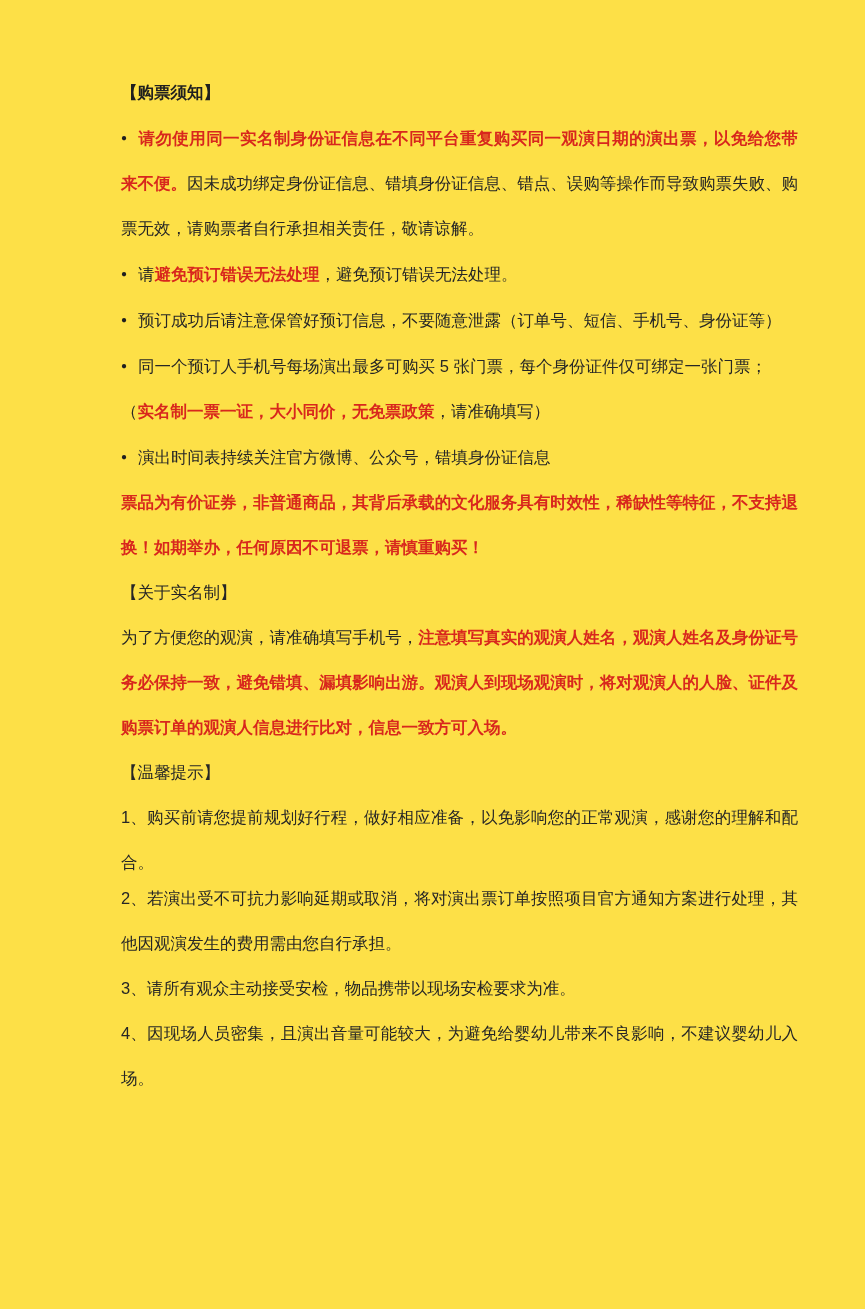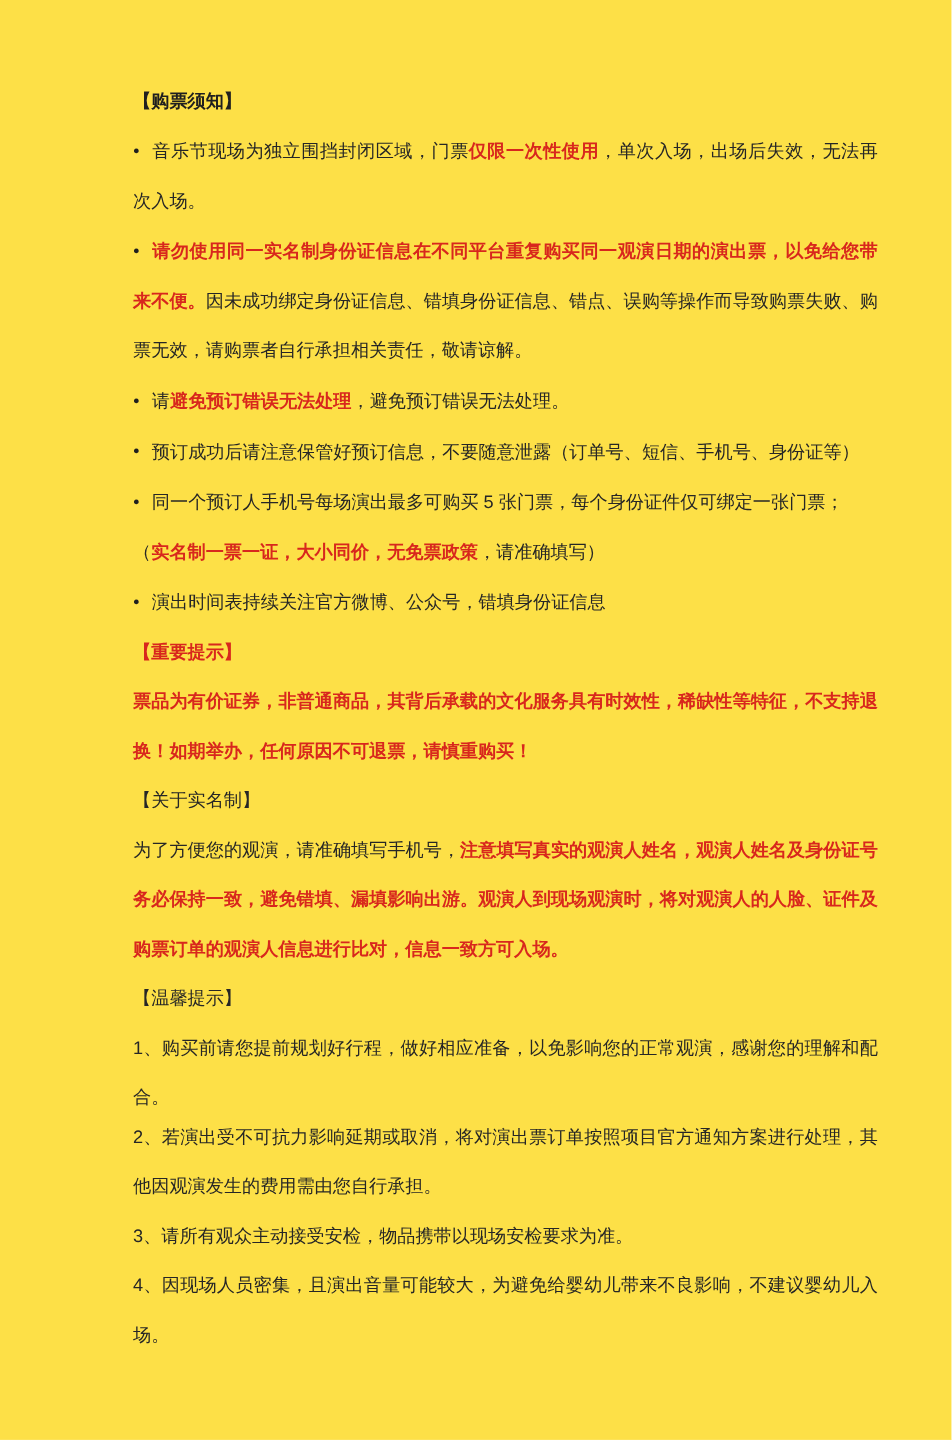--- a/index.html
+++ b/index.html
@@ -51,28 +51,26 @@
     margin-right: 11px;
     vertical-align: 3px;
   }
 </style>
 </head>
 <body>
 
 <div class="page">
   <div class="doc">
       <p><span class="seg-title">【购票须知】</span></p>
-      <p><span class="bullet">●</span><span class="seg-b">音乐节现场为独立围挡封闭区域，门票</span><span class="seg-r">仅限一次性使用</span><span class="seg-b">，单次入场，出场后失效，无法再次入场。</span></p>
       <p><span class="bullet">●</span><span class="seg-r">请勿使用同一实名制身份证信息在不同平台重复购买同一观演日期的演出票，以免给您带来不便。</span><span class="seg-b">因未成功绑定身份证信息、错填身份证信息、错点、误购等操作而导致购票失败、购票无效，请购票者自行承担相关责任，敬请谅解。</span></p>
       <p><span class="bullet">●</span><span class="seg-b">请</span><span class="seg-r">避免预订错误无法处理</span><span class="seg-b">，避免预订错误无法处理。</span></p>
       <p><span class="bullet">●</span><span class="seg-b">预订成功后请注意保管好预订信息，不要随意泄露（订单号、短信、手机号、身份证等）</span></p>
       <p><span class="bullet">●</span><span class="seg-b">同一个预订人手机号每场演出最多可购买 5 张门票，每个身份证件仅可绑定一张门票；</span></p>
       <p><span class="seg-b">（</span><span class="seg-r">实名制一票一证，大小同价，无免票政策</span><span class="seg-b">，请准确填写）</span></p>
       <p><span class="bullet">●</span><span class="seg-b">演出时间表持续关注官方微博、公众号，错填身份证信息</span></p>
-      <p><span class="seg-r">【重要提示】</span></p>
       <p><span class="seg-r">票品为有价证券，非普通商品，其背后承载的文化服务具有时效性，稀缺性等特征，不支持退换！如期举办，任何原因不可退票，请慎重购买！</span></p>
       <p><span class="seg-b">【关于实名制】</span></p>
       <p><span class="seg-b">为了方便您的观演，请准确填写手机号，</span><span class="seg-r">注意填写真实的观演人姓名，观演人姓名及身份证号务必保持一致，避免错填、漏填影响出游。观演人到现场观演时，将对观演人的人脸、证件及购票订单的观演人信息进行比对，信息一致方可入场。</span></p>
       <p><span class="seg-b">【温馨提示】</span></p>
       <p><span class="seg-b">1、购买前请您提前规划好行程，做好相应准备，以免影响您的正常观演，感谢您的理解和配合。</span></p>
       <p class="compact"><span class="seg-b">2、若演出受不可抗力影响延期或取消，将对演出票订单按照项目官方通知方案进行处理，其他因观演发生的费用需由您自行承担。</span></p>
       <p><span class="seg-b">3、请所有观众主动接受安检，物品携带以现场安检要求为准。</span></p>
       <p><span class="seg-b">4、因现场人员密集，且演出音量可能较大，为避免给婴幼儿带来不良影响，不建议婴幼儿入场。</span></p>
     </div>
 </div>

